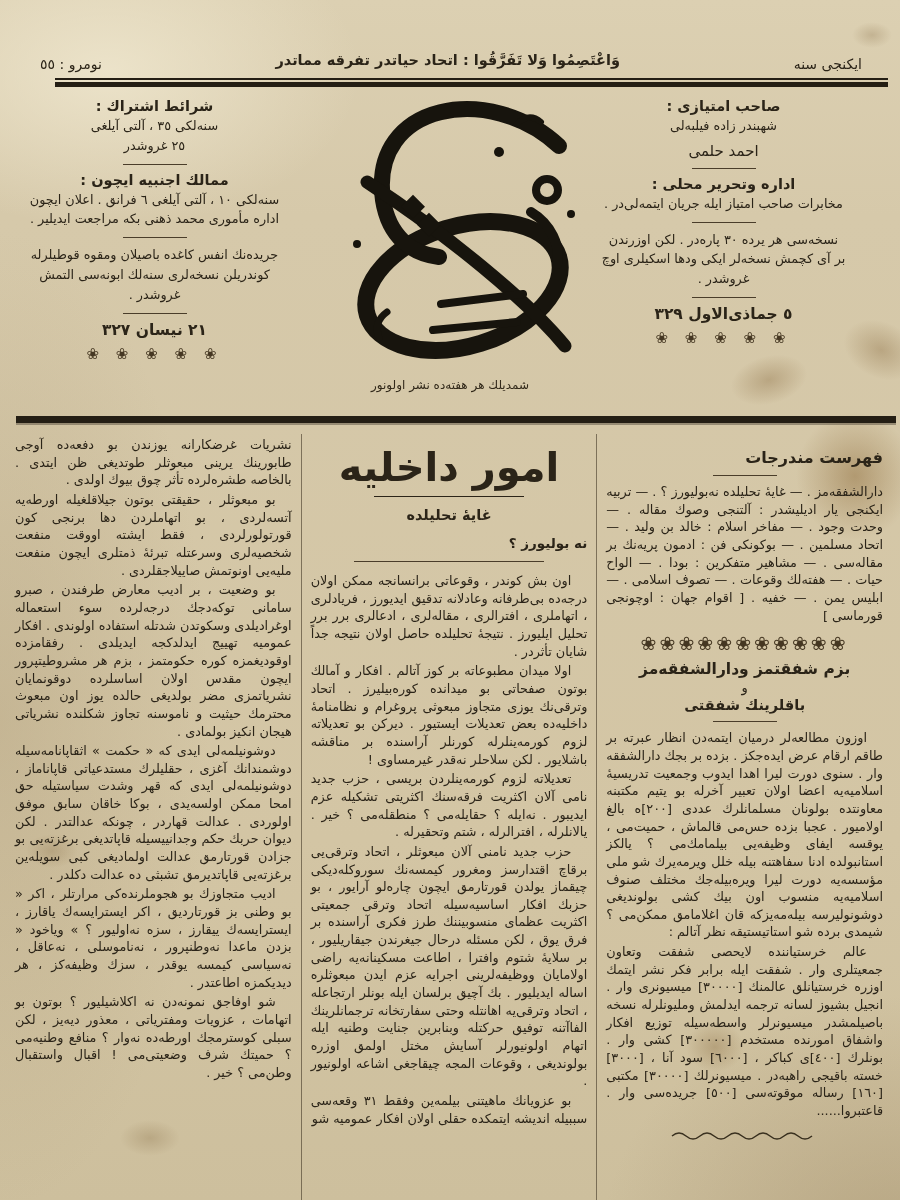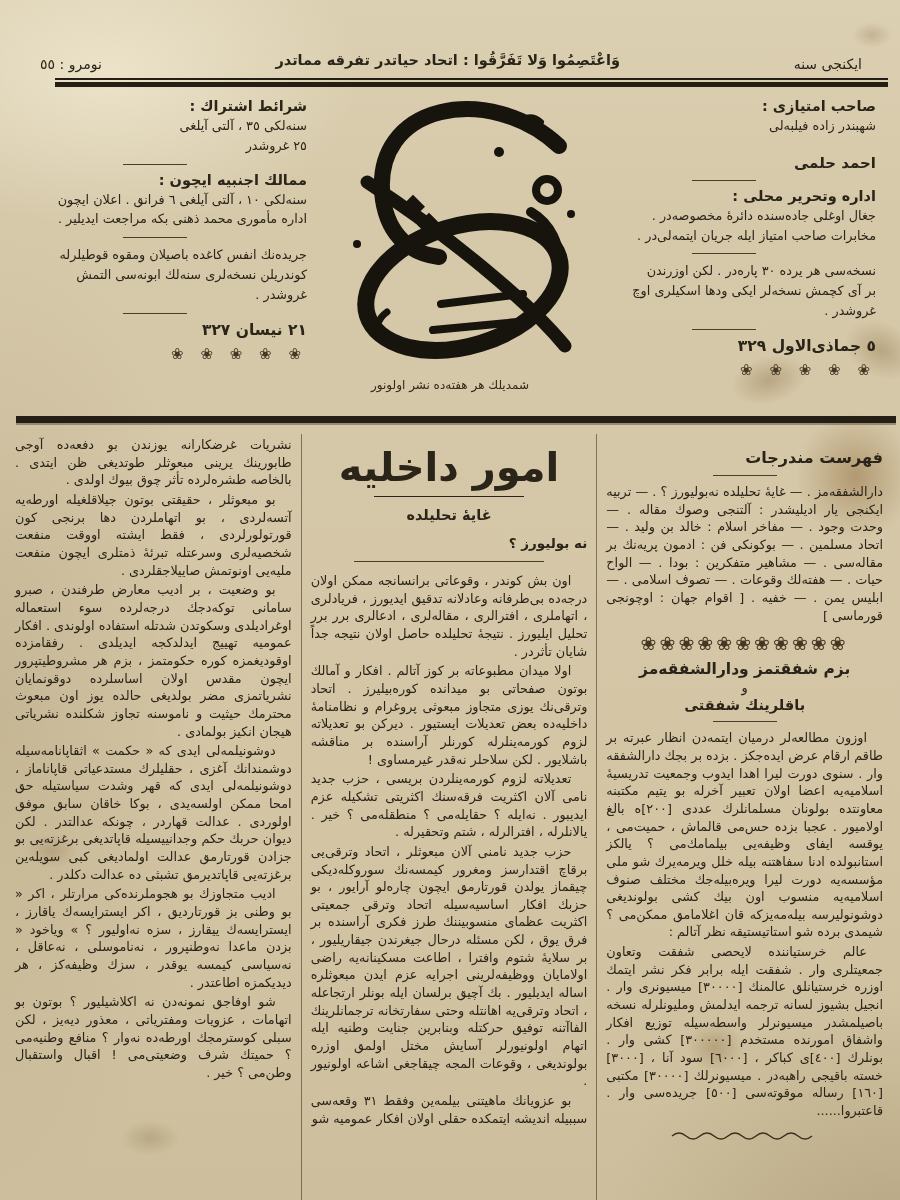--- a/index.html
+++ b/index.html
@@ -26,26 +26,26 @@
        display:flex;flex-direction:row;justify-content:space-between;align-items:flex-end;}
   .hdr .year{font-size:14px;letter-spacing:.5px;}
   .hdr .motto{font-size:14.5px;font-weight:bold;transform:translateY(-4px);}
   .hdr .issue{font-size:14px;}
   .rule-top{position:absolute;top:78px;left:55px;right:12px;height:9px;
             border-top:2px solid #241e14;border-bottom:0;}
   .rule-top::after{content:"";display:block;margin-top:2px;height:5px;background:#241e14;}
 
   
   .masthead{position:absolute;top:94px;left:0;right:0;height:322px;}
-  .mh-block{position:absolute;top:0;width:305px;}
+  .mh-block{position:absolute;top:0;width:305px;text-align:center;}
   .mh-right{right:24px;}
   .mh-left{left:2px;}
   .mh-title{font-size:14.5px;font-weight:bold;margin:4px 0 2px;}
   .mh-line{font-size:12.8px;line-height:1.55;}
-  .mh-name{font-size:15px;font-weight:bold;margin-top:18px;}
+  .mh-name{font-size:15px;font-weight:normal;margin-top:6px;}
   .mini-rule{width:64px;border-top:1px solid #4a3d2a;margin:8px auto 7px;}
   .mh-date{font-size:15.5px;font-weight:bold;margin-top:4px;}
   .orn-small{font-size:15px;letter-spacing:6px;color:#463823;margin-top:6px;white-space:nowrap;}
 
   .logo-wrap{position:absolute;left:310px;top:0;width:280px;height:292px;text-align:center;}
   .logo-wrap svg{display:block;margin:0 auto;}
   .tagline{position:absolute;left:300px;width:300px;top:284px;text-align:center;font-size:12px;color:#32291a;}
   .visually-hidden{position:absolute;width:1px;height:1px;overflow:hidden;clip:rect(0 0 0 0);white-space:nowrap;}
 
   .rule-mid{position:absolute;top:416px;left:16px;right:4px;height:7px;background:#241e14;
@@ -93,21 +93,20 @@
   <div class="rule-top"></div>
 
   <div class="masthead">
 
     <div class="mh-block mh-right">
       <div class="mh-title">صاحب امتيازى :</div>
       <div class="mh-line">شهبندر زاده فيلبه‌لى</div>
       <div class="mh-name">احمد حلمى</div>
       <div class="mini-rule"></div>
       <div class="mh-title">اداره وتحرير محلى :</div>
-      <div class="mh-line">جغال اوغلى جاده‌سنده دائرهٔ مخصوصه‌در .</div>
       <div class="mh-line">مخابرات صاحب امتياز ايله جريان ايتمه‌لى‌در .</div>
       <div class="mini-rule"></div>
       <div class="mh-line">نسخه‌سى هر يرده ٣٠ پاره‌در . لكن اوزرندن</div>
       <div class="mh-line">بر آى كچمش نسخه‌لر ايكى ودها اسكيلرى اوچ</div>
       <div class="mh-line">غروشدر .</div>
       <div class="mini-rule"></div>
       <div class="mh-date">٥ جماذى‌الاول ٣٢٩</div>
       <div class="orn-small">❀ ❀ ❀ ❀ ❀</div>
     </div>
 

